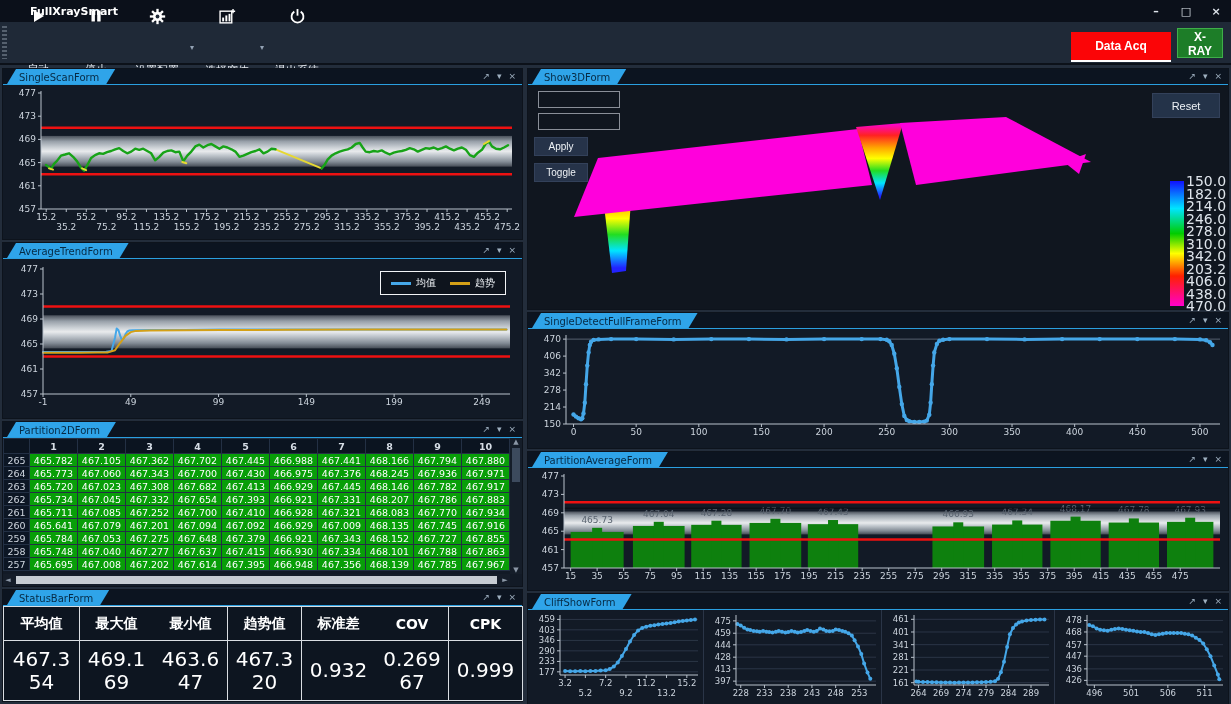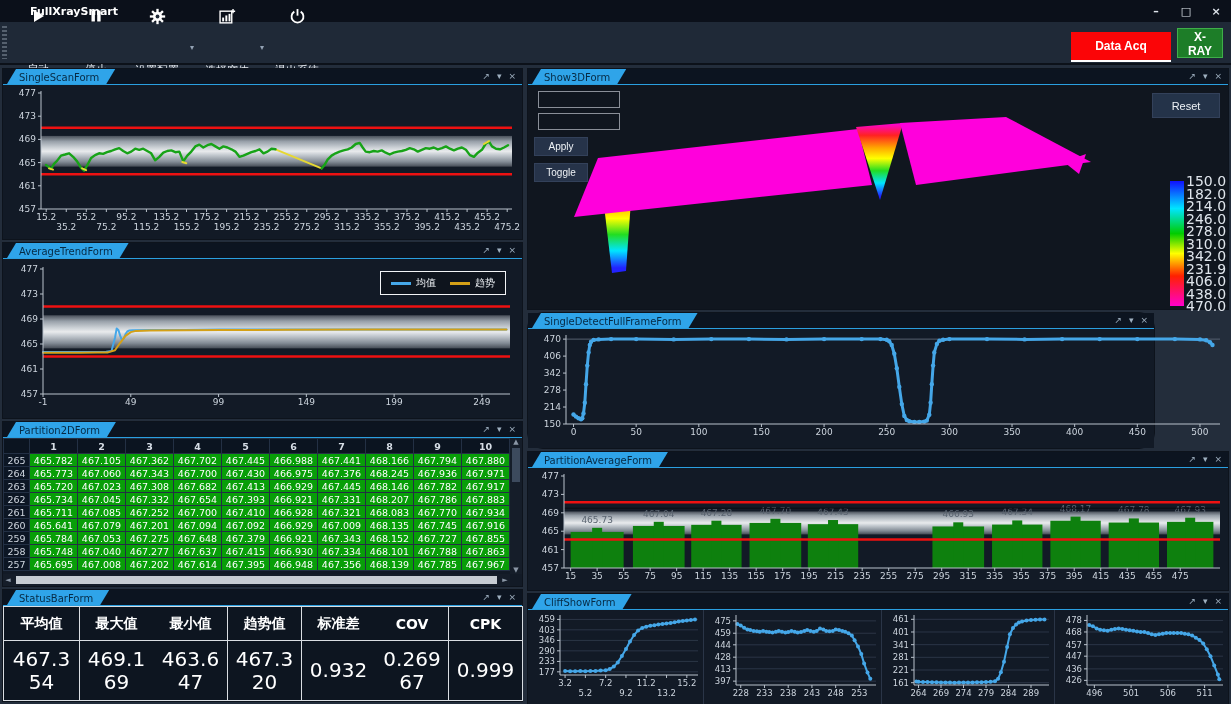--- a/index.html
+++ b/index.html
@@ -549,29 +549,29 @@
       </svg>
       <div class="cbar" style="right:44px;top:96px;height:125px;"></div>
       <div class="cbar-labels" id="cbar-labels" style="right:10px;top:96px;height:125px;width:32px;">
           <div style="top:0%">150.0</div>
           <div style="top:10%">182.0</div>
           <div style="top:20%">214.0</div>
           <div style="top:30%">246.0</div>
           <div style="top:40%">278.0</div>
           <div style="top:50%">310.0</div>
           <div style="top:60%">342.0</div>
-          <div style="top:70%">231.9</div>
+          <div style="top:70%">203.2</div>
           <div style="top:80%">406.0</div>
           <div style="top:90%">438.0</div>
           <div style="top:100%">470.0</div>
         </div>
     </div>
   </div>
 
-  <div class="panel" style="left:527px;top:312px;width:628px;height:137px;border-radius:16px;">
+  <div class="panel" style="left:527px;top:312px;width:702px;height:137px;">
     <div class="phead">
       <div class="ptab">
           <span>SingleDetectFullFrameForm</span>
         </div>
       <div class="picons">
         <span class="pic">↗</span>
         <span class="pic">▾</span>
         <span class="pic">×</span>
       </div>
     </div>

